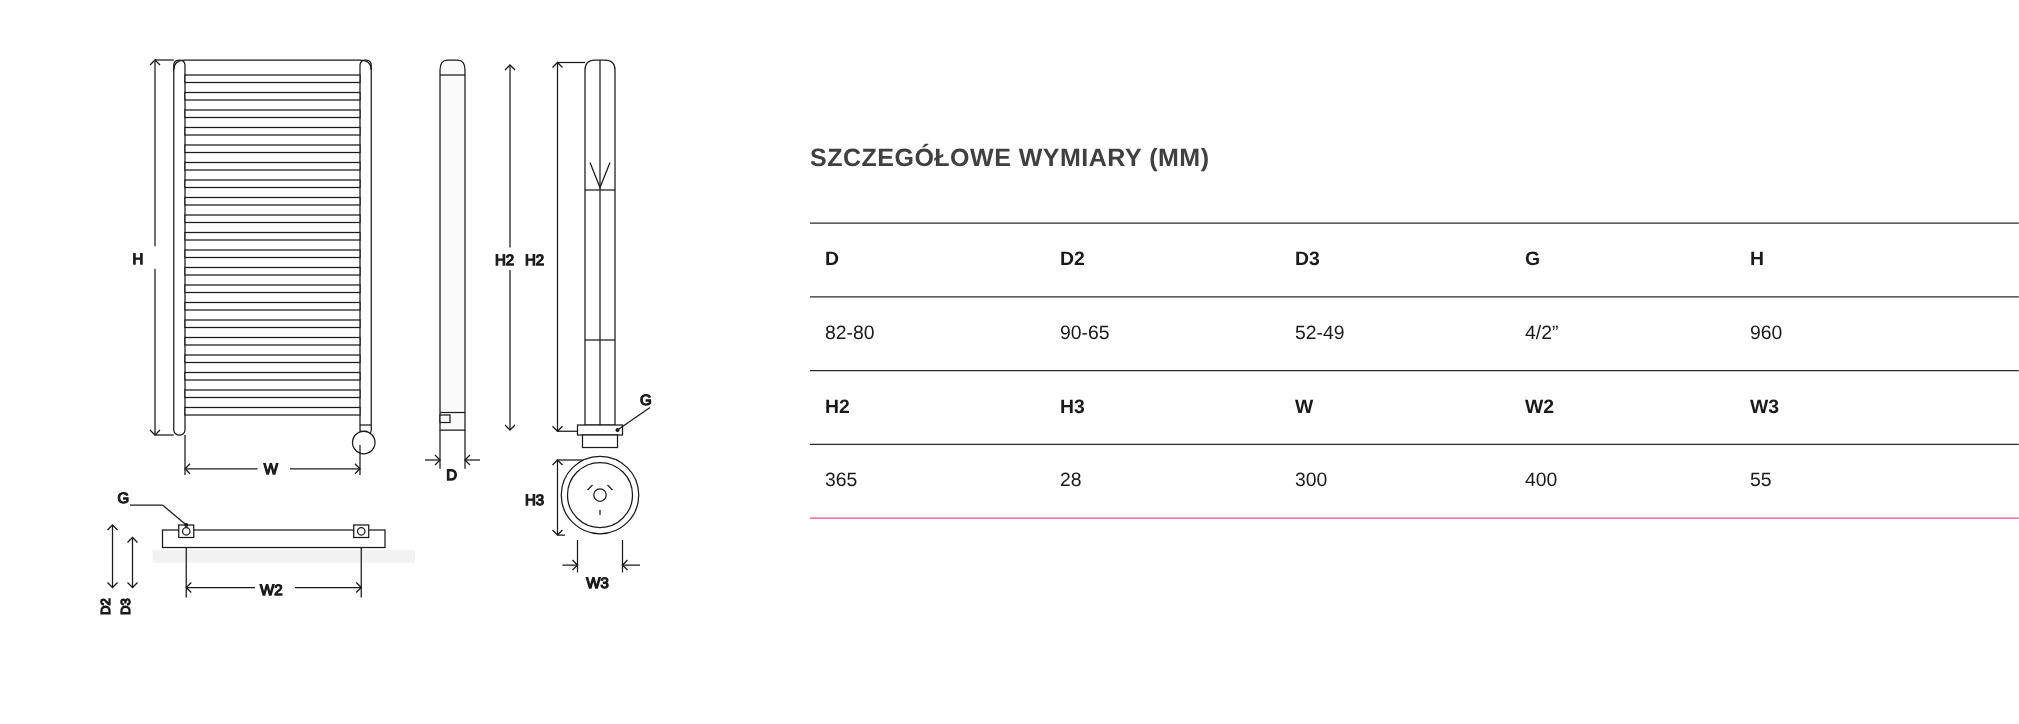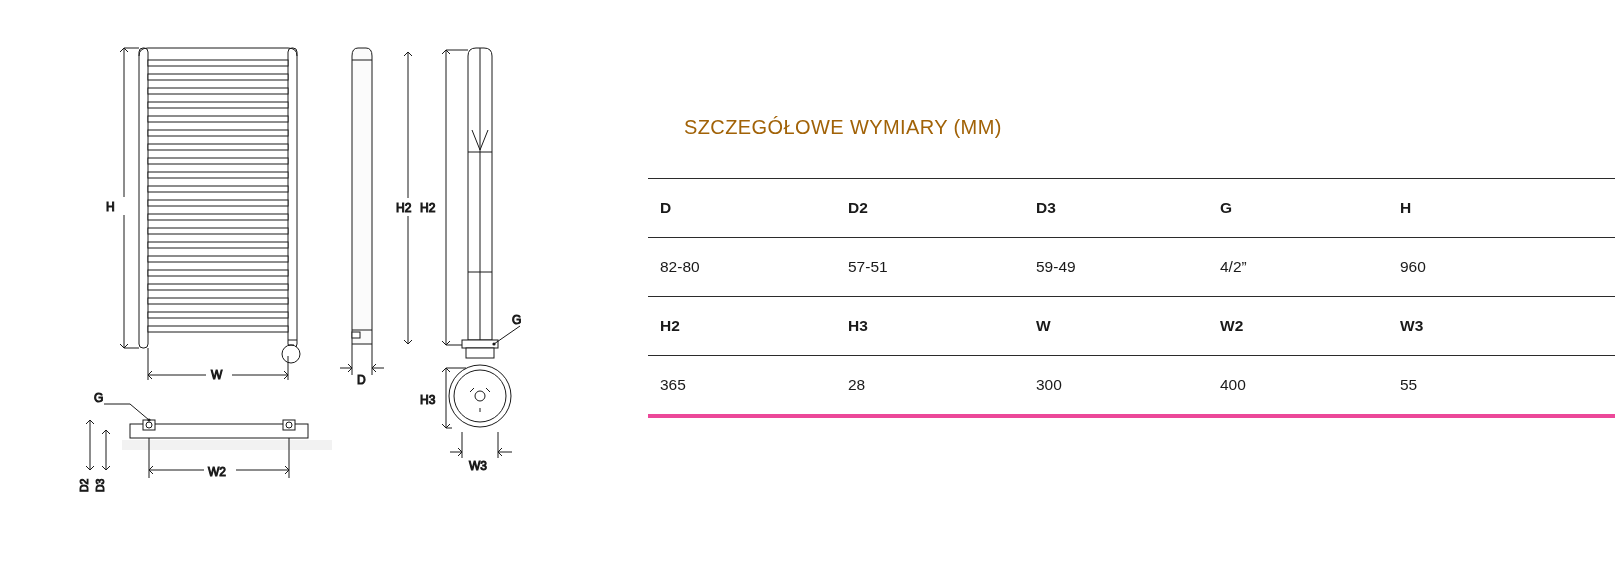--- a/index.html
+++ b/index.html
@@ -31,44 +31,43 @@
     left: 648px;
     top: 0;
     width: 940px;
     height: 579px;
   }
   .table-title {
     position: absolute;
     left: 0;
     top: 116px;
     font-size: 20px;
-    font-weight: normal;
+    font-weight: bold;
     letter-spacing: 0.4px;
-    color: #a16207;
+    color: #404040;
     white-space: nowrap;
-    margin-left: 36px;
   }
   table.dims {
     position: absolute;
     left: 0;
     top: 178px;
     width: 940px;
     border-collapse: collapse;
     table-layout: fixed;
   }
   table.dims td {
     border-top: 1px solid #2b2b2b;
     height: 58px;
     vertical-align: middle;
     font-size: 15.5px;
     padding: 0 0 0 12px;
     color: #1a1a1a;
   }
   table.dims tr:last-child td {
-    border-bottom: 4px solid #ec4899;
+    border-bottom: 1px solid #ec4899;
   }
   table.dims tr.hdr td {
     font-weight: bold;
   }
   .col0 { width: 176px; }
   .col1 { width: 176px; }
   .col2 { width: 172px; }
   .col3 { width: 168px; }
   .col4 { width: 248px; }
   svg { display: block; }
@@ -258,22 +257,22 @@
       <tbody>
         <tr class="hdr">
           <td class="col0">D</td>
           <td class="col1">D2</td>
           <td class="col2">D3</td>
           <td class="col3">G</td>
           <td class="col4">H</td>
         </tr>
         <tr>
           <td class="col0">82-80</td>
-          <td class="col1">57-51</td>
-          <td class="col2">59-49</td>
+          <td class="col1">90-65</td>
+          <td class="col2">52-49</td>
           <td class="col3">4/2”</td>
           <td class="col4">960</td>
         </tr>
         <tr class="hdr">
           <td class="col0">H2</td>
           <td class="col1">H3</td>
           <td class="col2">W</td>
           <td class="col3">W2</td>
           <td class="col4">W3</td>
         </tr>

